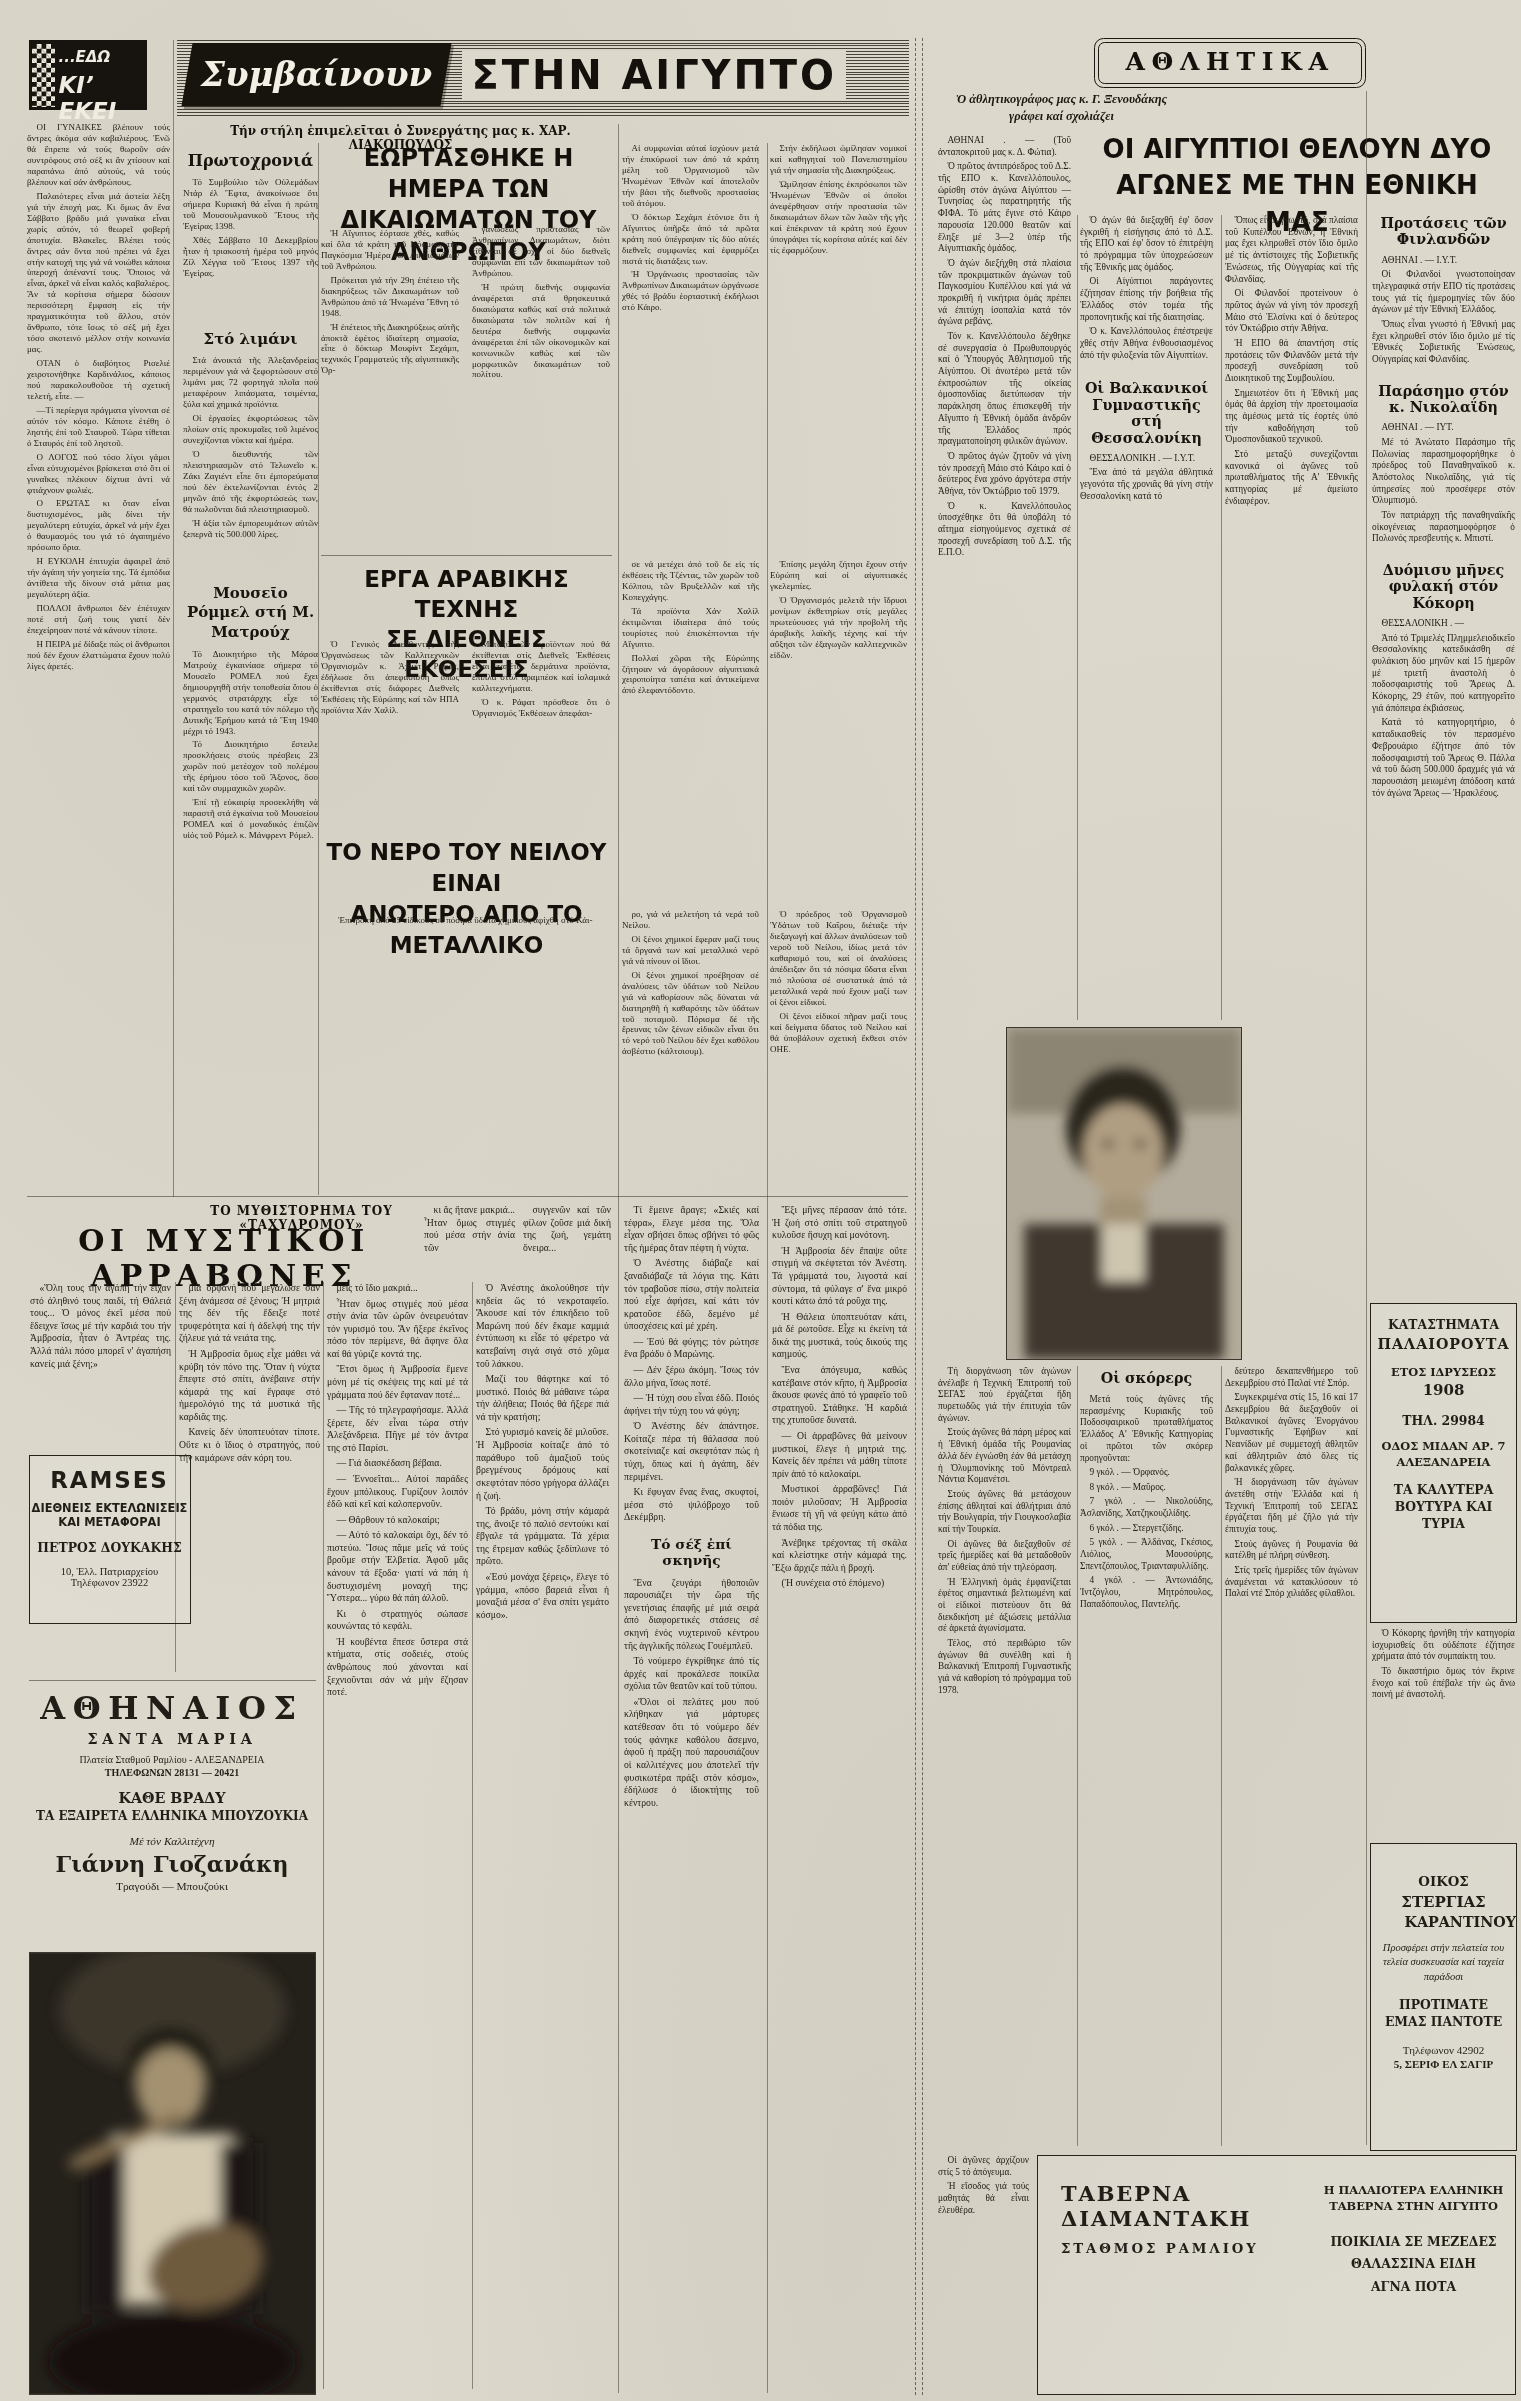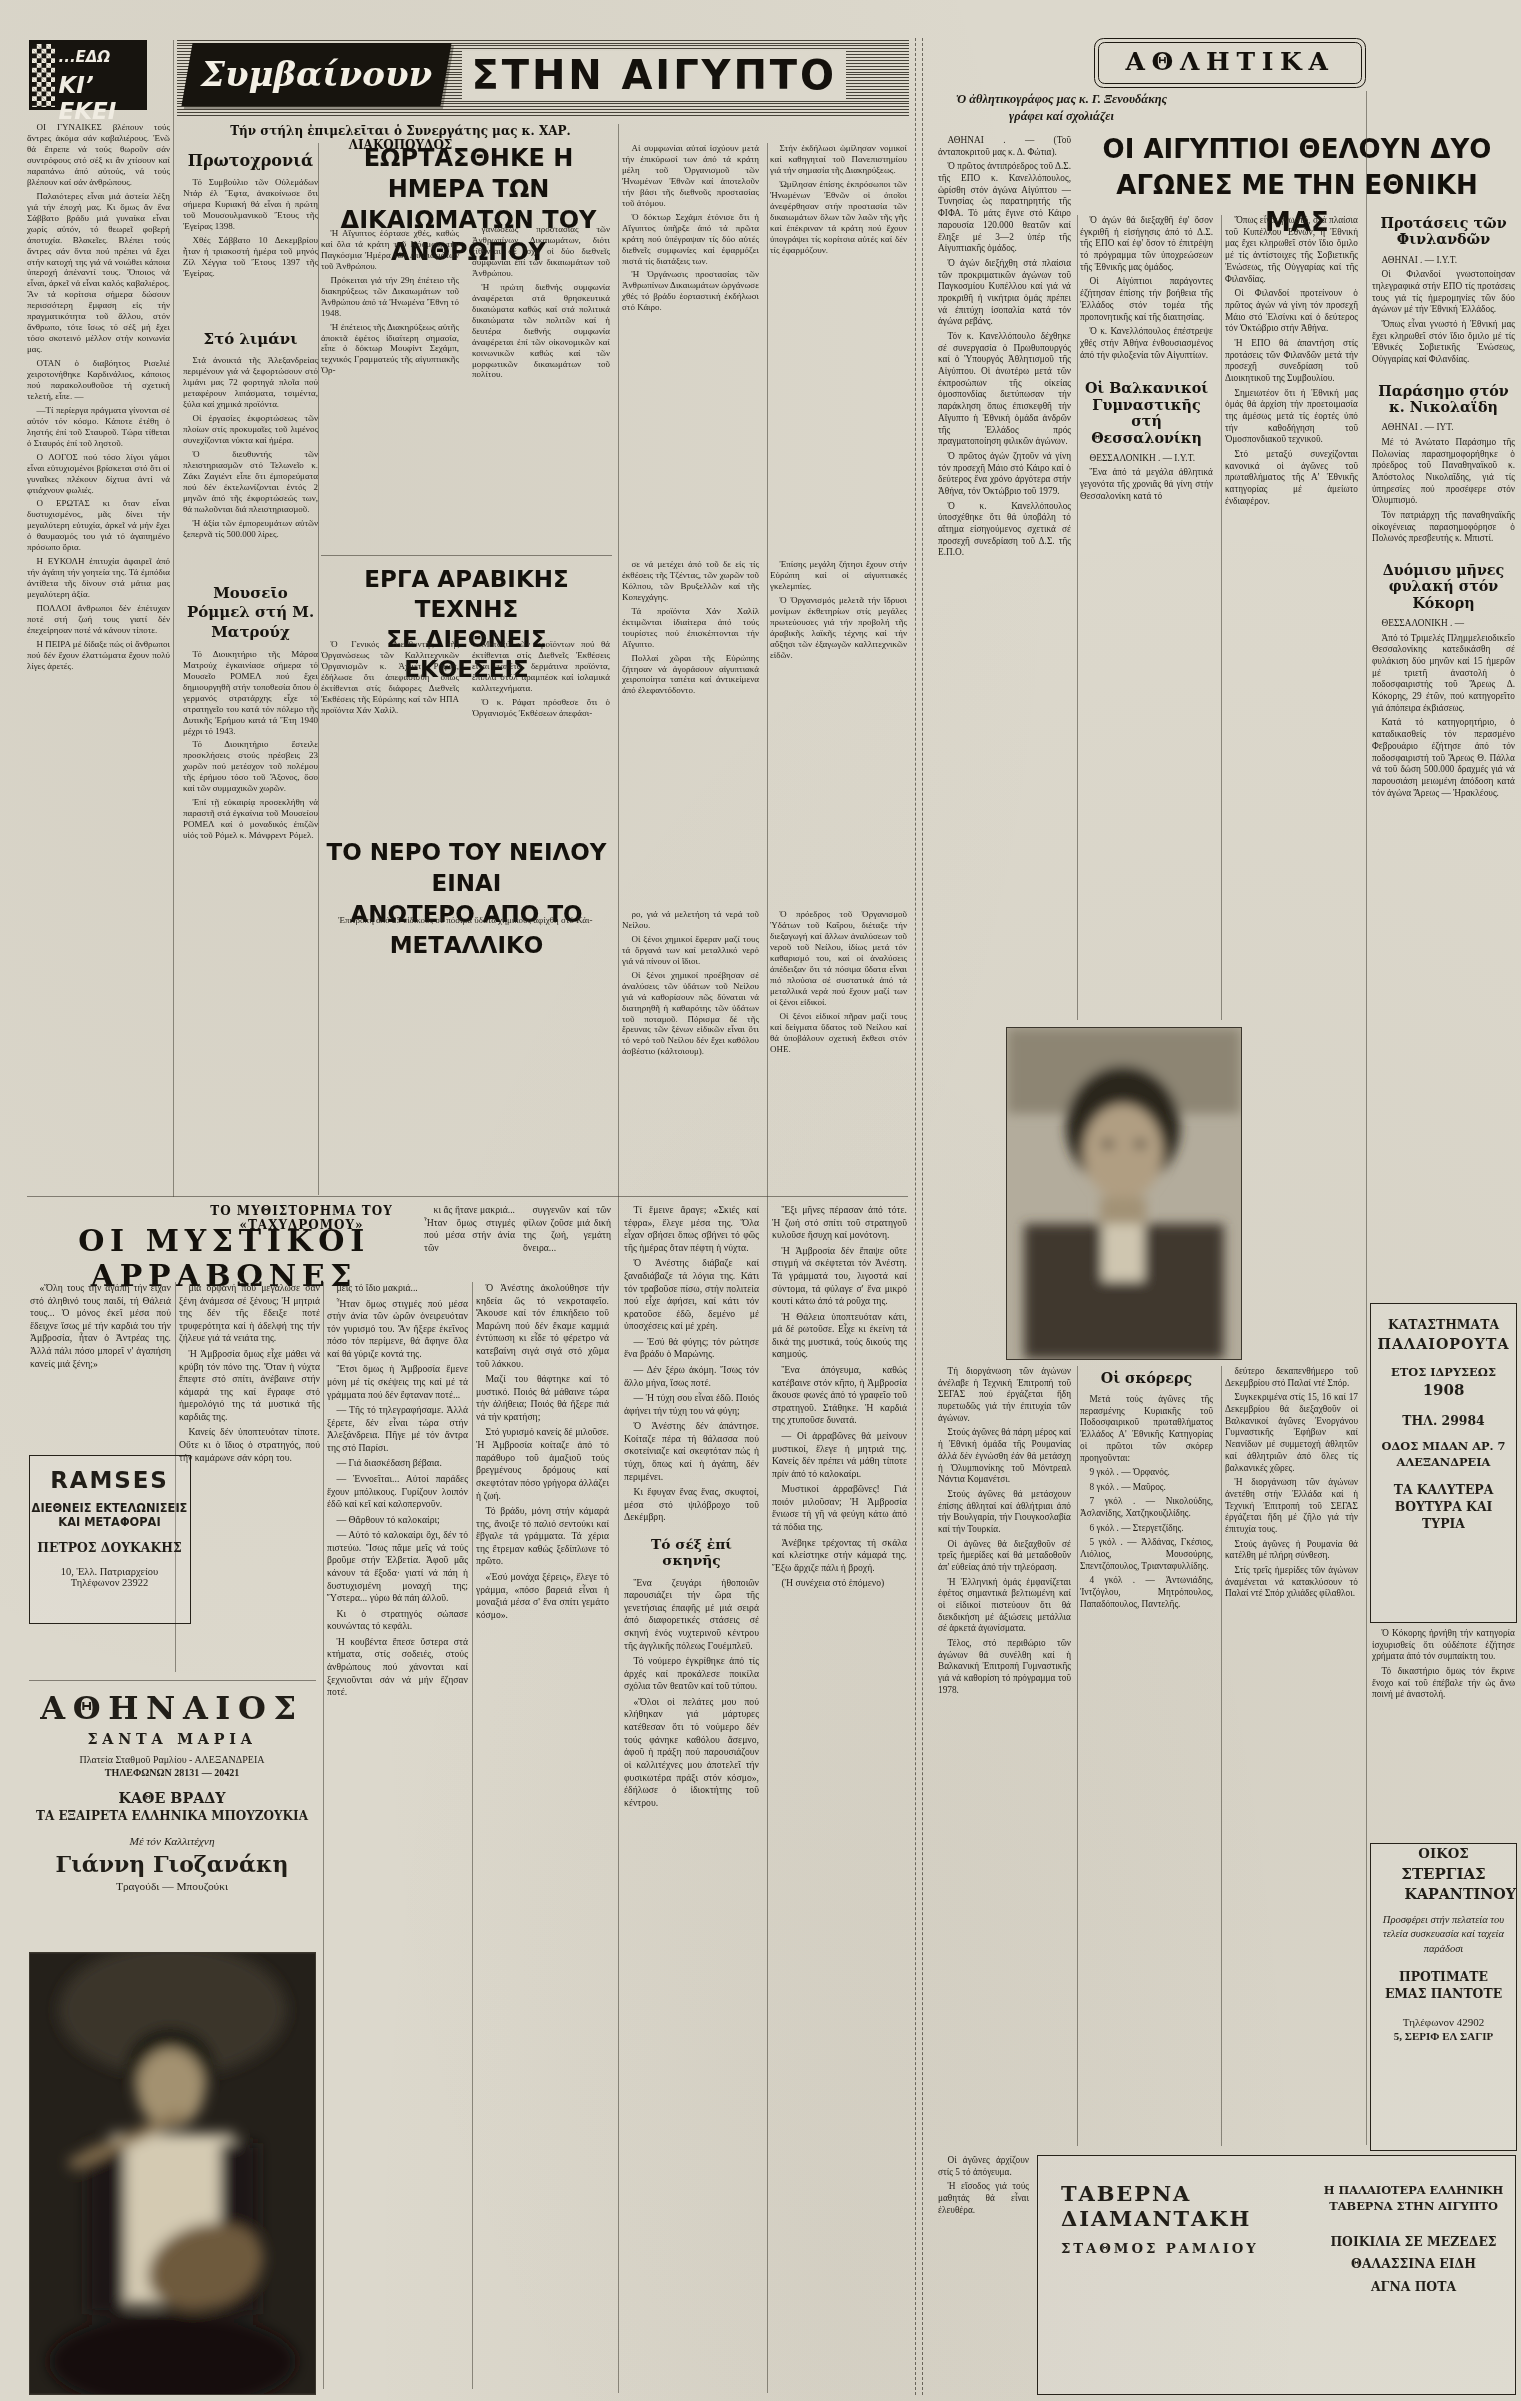--- a/index.html
+++ b/index.html
@@ -392,21 +392,21 @@
     <p style="font:bold 15px 'DejaVu Serif',serif;margin-top:1.9px;">1908</p>
     <p style="font:bold 12.4px 'DejaVu Serif',serif;margin-top:13.3px;">ΤΗΛ. 29984</p>
     <p style="font:bold 11.4px 'DejaVu Serif',serif;margin-top:11.4px;">ΟΔΟΣ ΜΙΔΑΝ ΑΡ. 7</p>
     <p style="font:bold 11.4px 'DejaVu Serif',serif;margin-top:1.9px;">ΑΛΕΞΑΝΔΡΕΙΑ</p>
     <p style="font:bold 12.4px 'DejaVu Serif',serif;margin-top:13.3px;">ΤΑ ΚΑΛΥΤΕΡΑ</p>
     <p style="font:bold 12.4px 'DejaVu Serif',serif;margin-top:1.9px;">ΒΟΥΤΥΡΑ ΚΑΙ</p>
     <p style="font:bold 12.4px 'DejaVu Serif',serif;margin-top:1.9px;">ΤΥΡΙΑ</p>
   </div>
 
   <div class="abs adbox" style="left:1370px;top:1843px;width:145px;height:306px;">
-    <p style="font:bold 13.3px 'DejaVu Serif',serif;margin-top:2px;">ΟΙΚΟΣ</p>
+    <p style="font:bold 13.3px 'DejaVu Serif',serif;margin-top:30px;">ΟΙΚΟΣ</p>
     <p style="font:bold 15px 'DejaVu Serif',serif;margin-top:3.8px;">ΣΤΕΡΓΙΑΣ</p>
     <p style="font:bold 14.3px 'DejaVu Serif',serif;margin-top:3px;text-align:right;">ΚΑΡΑΝΤΙΝΟΥ</p>
     <p style="font:italic 10.5px 'Liberation Serif',serif;margin:11.4px 9.5px 0;line-height:1.35;">Προσφέρει στήν πελατεία του τελεία συσκευασία καί ταχεία παράδοσι</p>
     <p style="font:bold 12.4px 'DejaVu Serif',serif;margin-top:13.3px;">ΠΡΟΤΙΜΑΤΕ</p>
     <p style="font:bold 12.4px 'DejaVu Serif',serif;margin-top:1.9px;">ΕΜΑΣ ΠΑΝΤΟΤΕ</p>
     <p style="font:11px 'Liberation Serif',serif;margin-top:15px;">Τηλέφωνον 42902</p>
     <p style="font:bold 11px 'Liberation Serif',serif;margin-top:1.9px;">5, ΣΕΡΙΦ ΕΛ ΣΑΓΙΡ</p>
   </div>
 
   <div class="abs adbox" style="left:1037px;top:2155px;width:477px;height:238px;text-align:left;">

